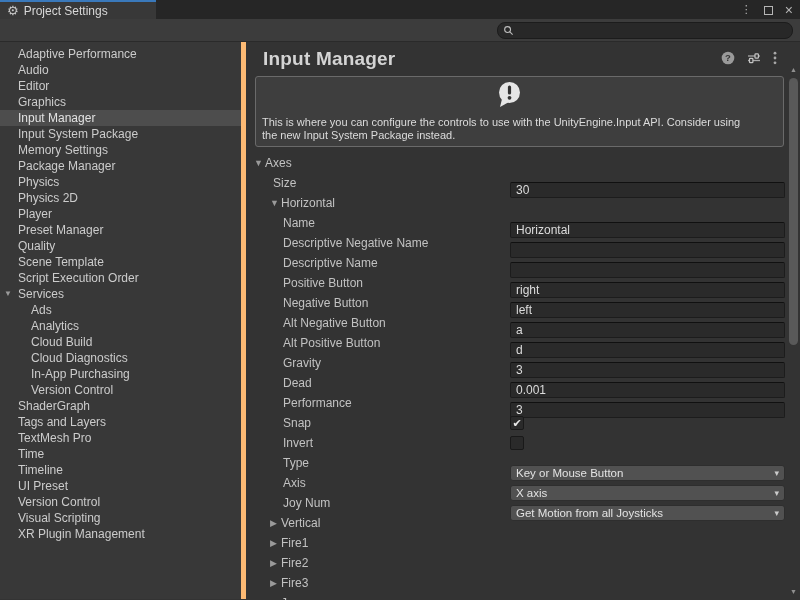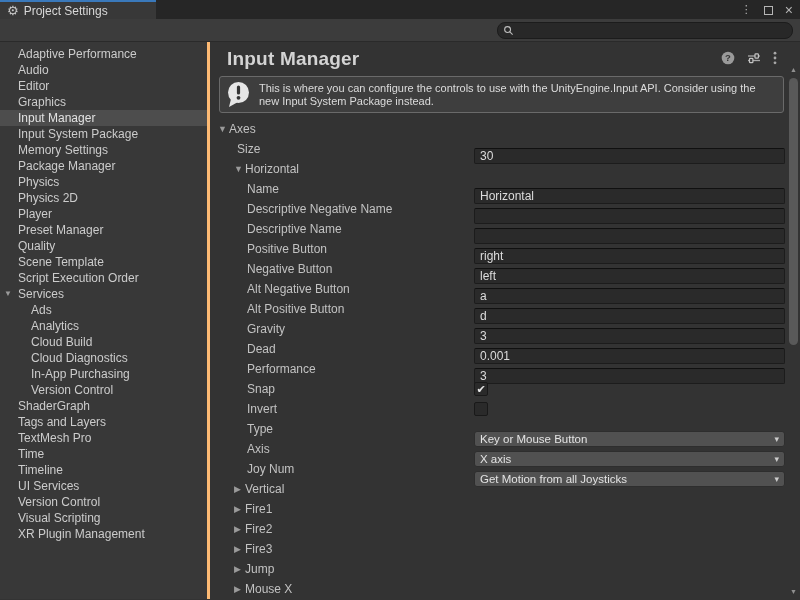--- a/index.html
+++ b/index.html
@@ -23,37 +23,37 @@
   .toolbar { height:23px; background:#3c3c3c; border-bottom:1px solid #2a2a2a; position:relative; }
   .searchbox { position:absolute; left:497px; top:3px; width:296px; height:17px;
                background:#282828; border:1px solid #1c1c1c; border-radius:8px;
                display:flex; align-items:center; padding-left:5px; gap:3px; }
   .searchbox input { flex:1; background:transparent; border:none; outline:none;
                      color:#dddddd; font-size:11px; font-family:inherit; height:13px; }
 
   
   .body { position:relative; display:flex; height:557px; }
 
-  .sidebar { width:210px; background:#383838; border-right:3px solid #fdba74;
+  .sidebar { width:246px; background:#383838; border-right:5px solid #fdba74;
              padding-top:4px; overflow:hidden; }
   .side-item { position:relative; height:16px; line-height:16px; font-size:12px;
                color:#cccccc; padding-left:18px; white-space:nowrap; cursor:default; }
   .side-item.ind1 { padding-left:31px; }
   .side-item.selected { background:#4d4d4d; color:#e2e2e2; }
   .side-item .tri { position:absolute; left:4px; top:0; font-size:8px; color:#9a9a9a; }
 
   .main { flex:1; margin-right:13px; position:relative; background:#333333; }
   .main-header { height:32px; position:relative; }
   .page-title { position:absolute; left:17px; top:6px; font-size:19px; font-weight:bold;
                 color:#d4d4d4; letter-spacing:0.2px; }
   .header-icons { position:absolute; right:10px; top:9px; display:flex; gap:12px; align-items:center; }
 
   .notice { margin:2px 3px 6px 9px; background:#3e3e3e; border:1px solid #6a6a6a;
             border-radius:3px; min-height:36px; display:flex; align-items:center;
-            gap:8px; padding:4px 26px 4px 6px; }
+            gap:8px; padding:4px 26px 4px 6px;flex-direction:column; }
   .notice-text { font-size:11px; line-height:13px; color:#dcdcdc; }
 
   
   #properties { position:relative; margin-top:4px; }
   .prop-row { position:relative; height:20px; }
   .prop-label { position:absolute; top:0; line-height:20px; font-size:12px;
                 color:#c2c2c2; white-space:nowrap; display:flex; align-items:center; }
   .prop-label .tri { width:11px; font-size:9px; color:#9a9a9a; display:inline-block; }
   .prop-label.lvl1 { left:8px; }
   .prop-label.lvl2 { left:27px; }
@@ -134,21 +134,21 @@
         <div class="side-item ind1"><span>Analytics</span></div>
         <div class="side-item ind1"><span>Cloud Build</span></div>
         <div class="side-item ind1"><span>Cloud Diagnostics</span></div>
         <div class="side-item ind1"><span>In-App Purchasing</span></div>
         <div class="side-item ind1"><span>Version Control</span></div>
         <div class="side-item"><span>ShaderGraph</span></div>
         <div class="side-item"><span>Tags and Layers</span></div>
         <div class="side-item"><span>TextMesh Pro</span></div>
         <div class="side-item"><span>Time</span></div>
         <div class="side-item"><span>Timeline</span></div>
-        <div class="side-item"><span>UI Services</span></div>
+        <div class="side-item"><span>UI Preset</span></div>
         <div class="side-item"><span>Version Control</span></div>
         <div class="side-item"><span>Visual Scripting</span></div>
         <div class="side-item"><span>XR Plugin Management</span></div>
       </div>
 
     <div class="main">
       <div class="main-header">
         <span class="page-title">Input Manager</span>
         <div class="header-icons">
           <svg width="14" height="14" viewBox="0 0 14 14">

